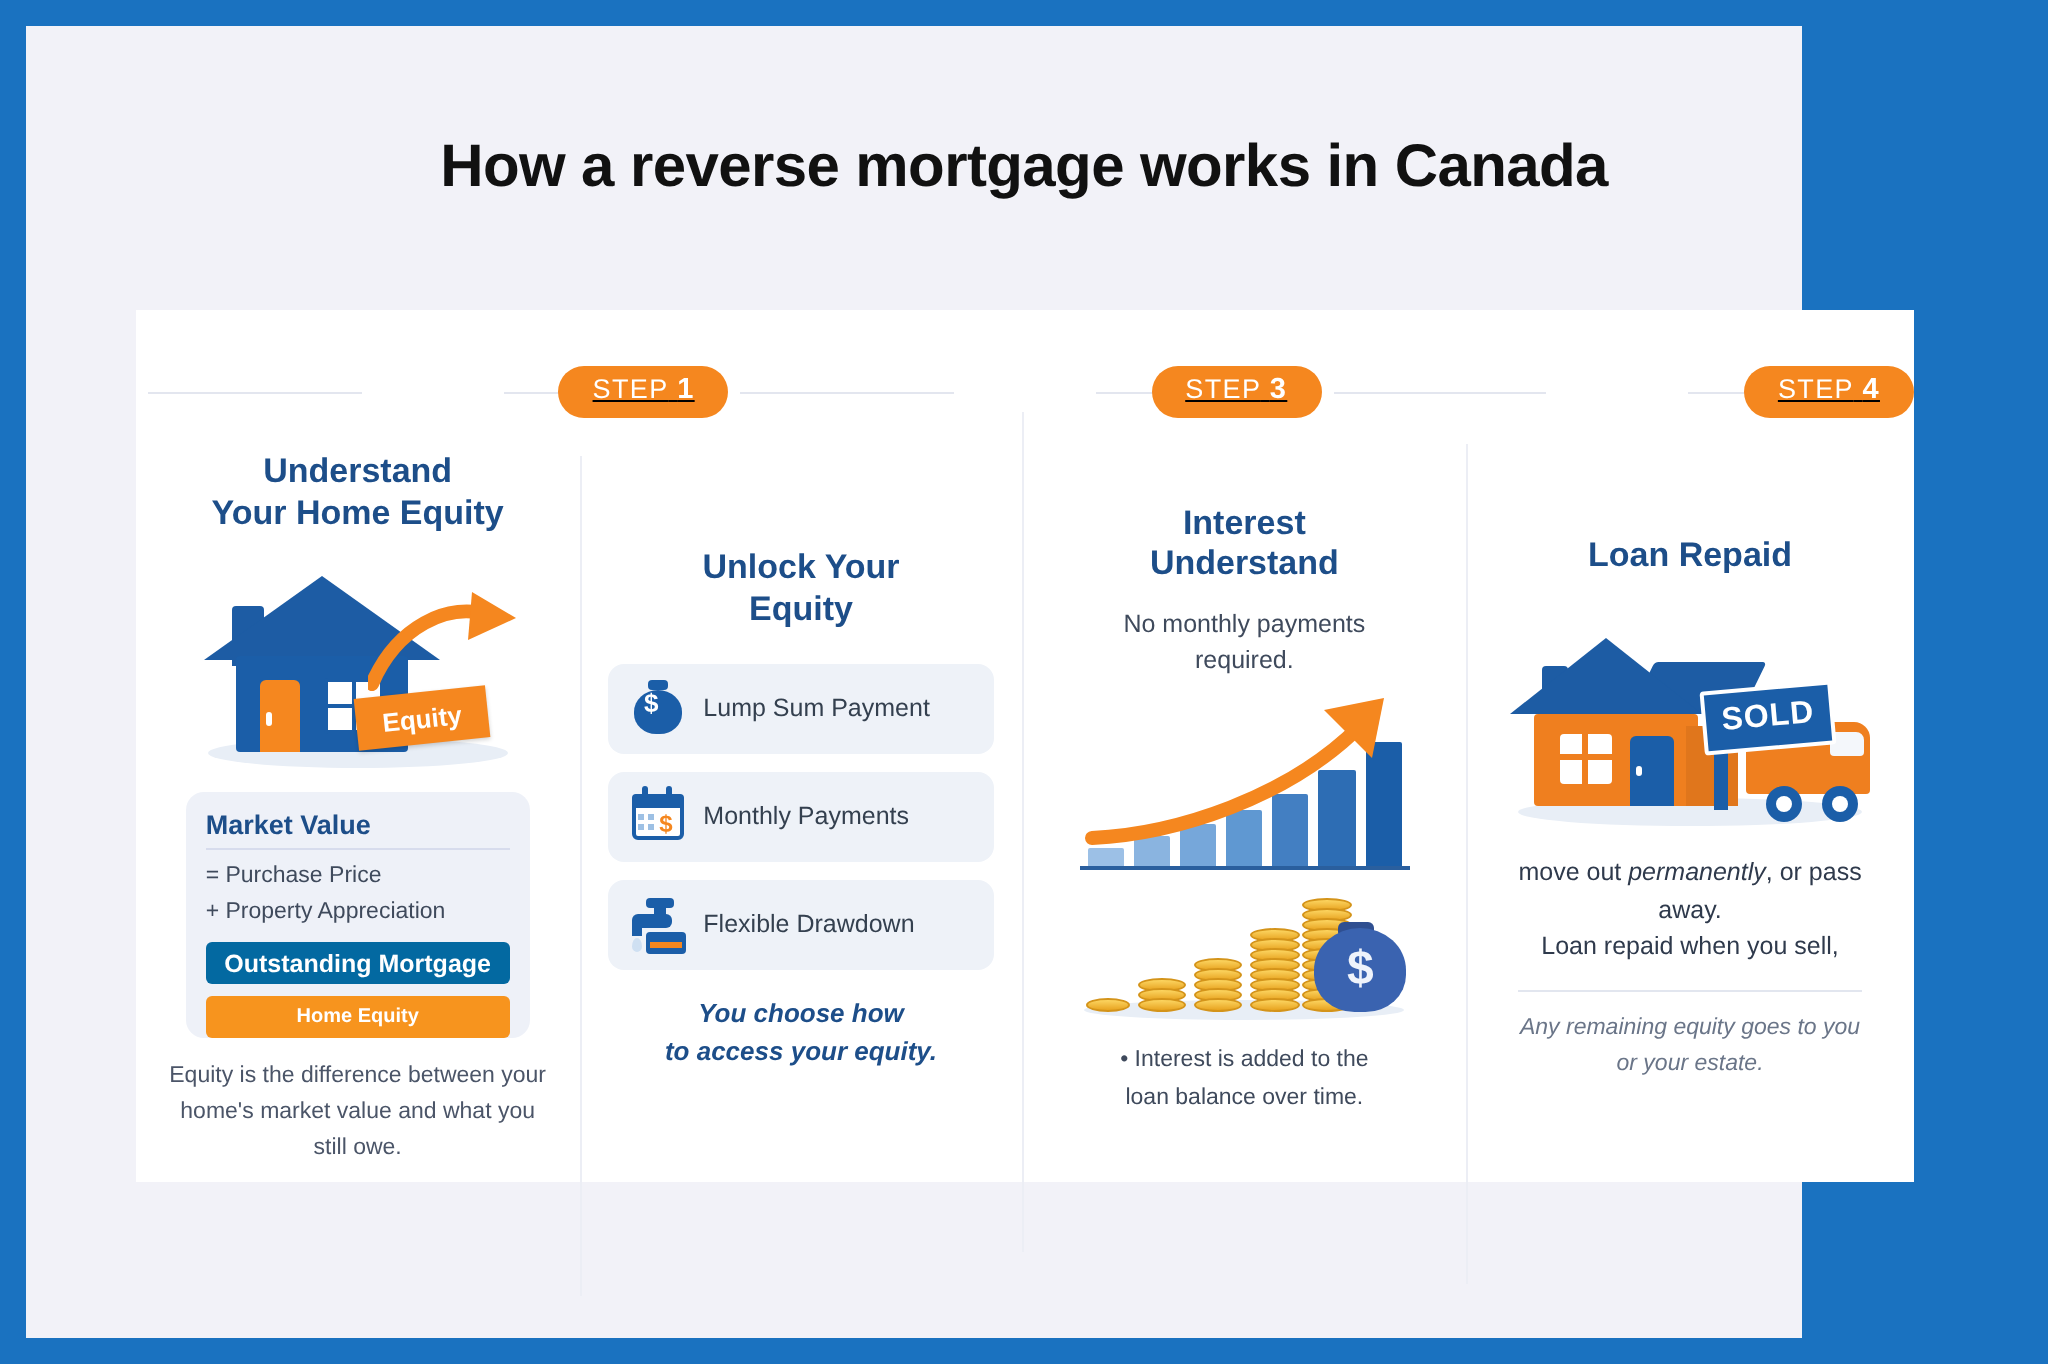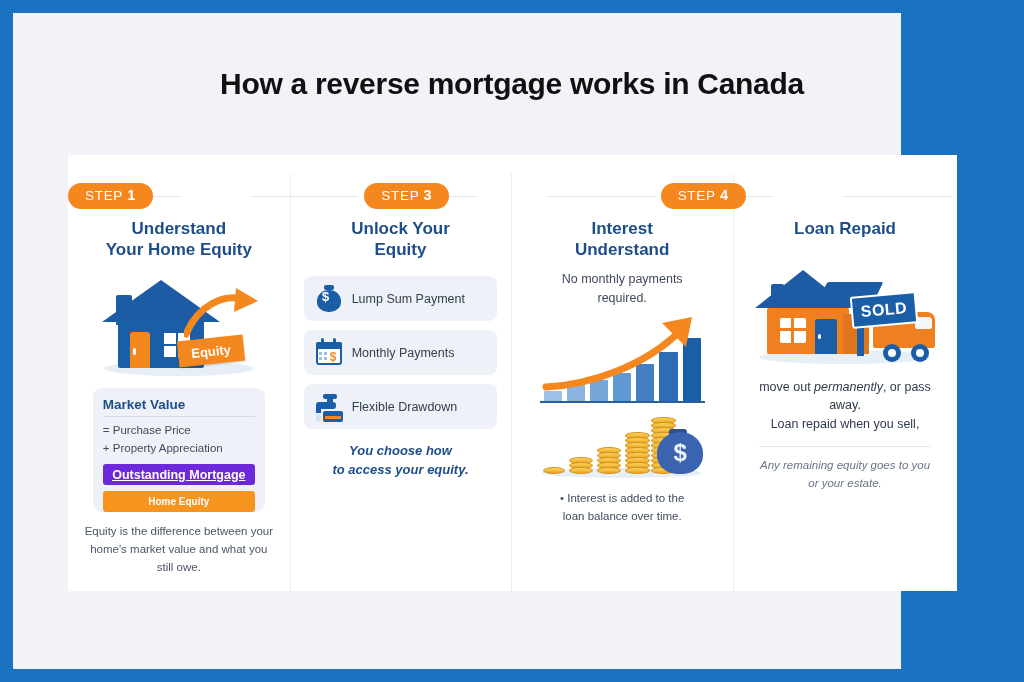--- a/index.html
+++ b/index.html
@@ -55,21 +55,22 @@
     left: 0; top: 26px;
     width: 889px;
     height: 30px;
     display: flex;
   }
   .badge-cell {
     flex: 1;
     position: relative;
     display: flex;
     align-items: center;
-    justify-content: flex-start;
+    justify-content: flex-end;
+    text-decoration: underline;
   }
   .badge-line {
     position: absolute;
     top: 15px;
     height: 1px;
     background: #e3e6ef;
   }
   .badge-line.left  { left: 6px;  right: 62%; }
   .badge-line.right { right: 6px; left: 62%; }
   .badge {
@@ -87,20 +88,21 @@
   .badge .b-word { font-weight: normal; }
   .badge .b-num  { font-weight: bold; font-size: 14.5px; }
 
   
   #columns {
     position: absolute;
     left: 0; top: 56px;
     width: 889px;
     height: 380px;
     display: flex;
+    align-items: center;
   }
   .column {
     flex: 1;
     position: relative;
     padding: 8px 14px 0 14px;
     display: flex;
     flex-direction: column;
     align-items: center;
   }
   .column + .column::before {
@@ -200,21 +202,21 @@
     border-bottom: 1px solid #d7dced;
   }
   .mv-line { font-size: 11.5px; color: #3f4a5c; line-height: 1.55; }
   .bar {
     margin-top: 6px;
     height: 21px;
     border-radius: 3px;
     display: flex; align-items: center; justify-content: center;
     color: #ffffff; font-size: 12.5px; font-weight: bold;
   }
-  .bar.mortgage { background: #6d28d9; text-decoration: underline; }
+  .bar.mortgage { background: #0369a1; }
   .bar.equity   { background: #f7941e; font-size: 10px; }
 
   .col-foot {
     margin-top: 11px;
     font-size: 11.5px;
     color: #4b5568;
     text-align: center;
     line-height: 1.55;
   }
 

